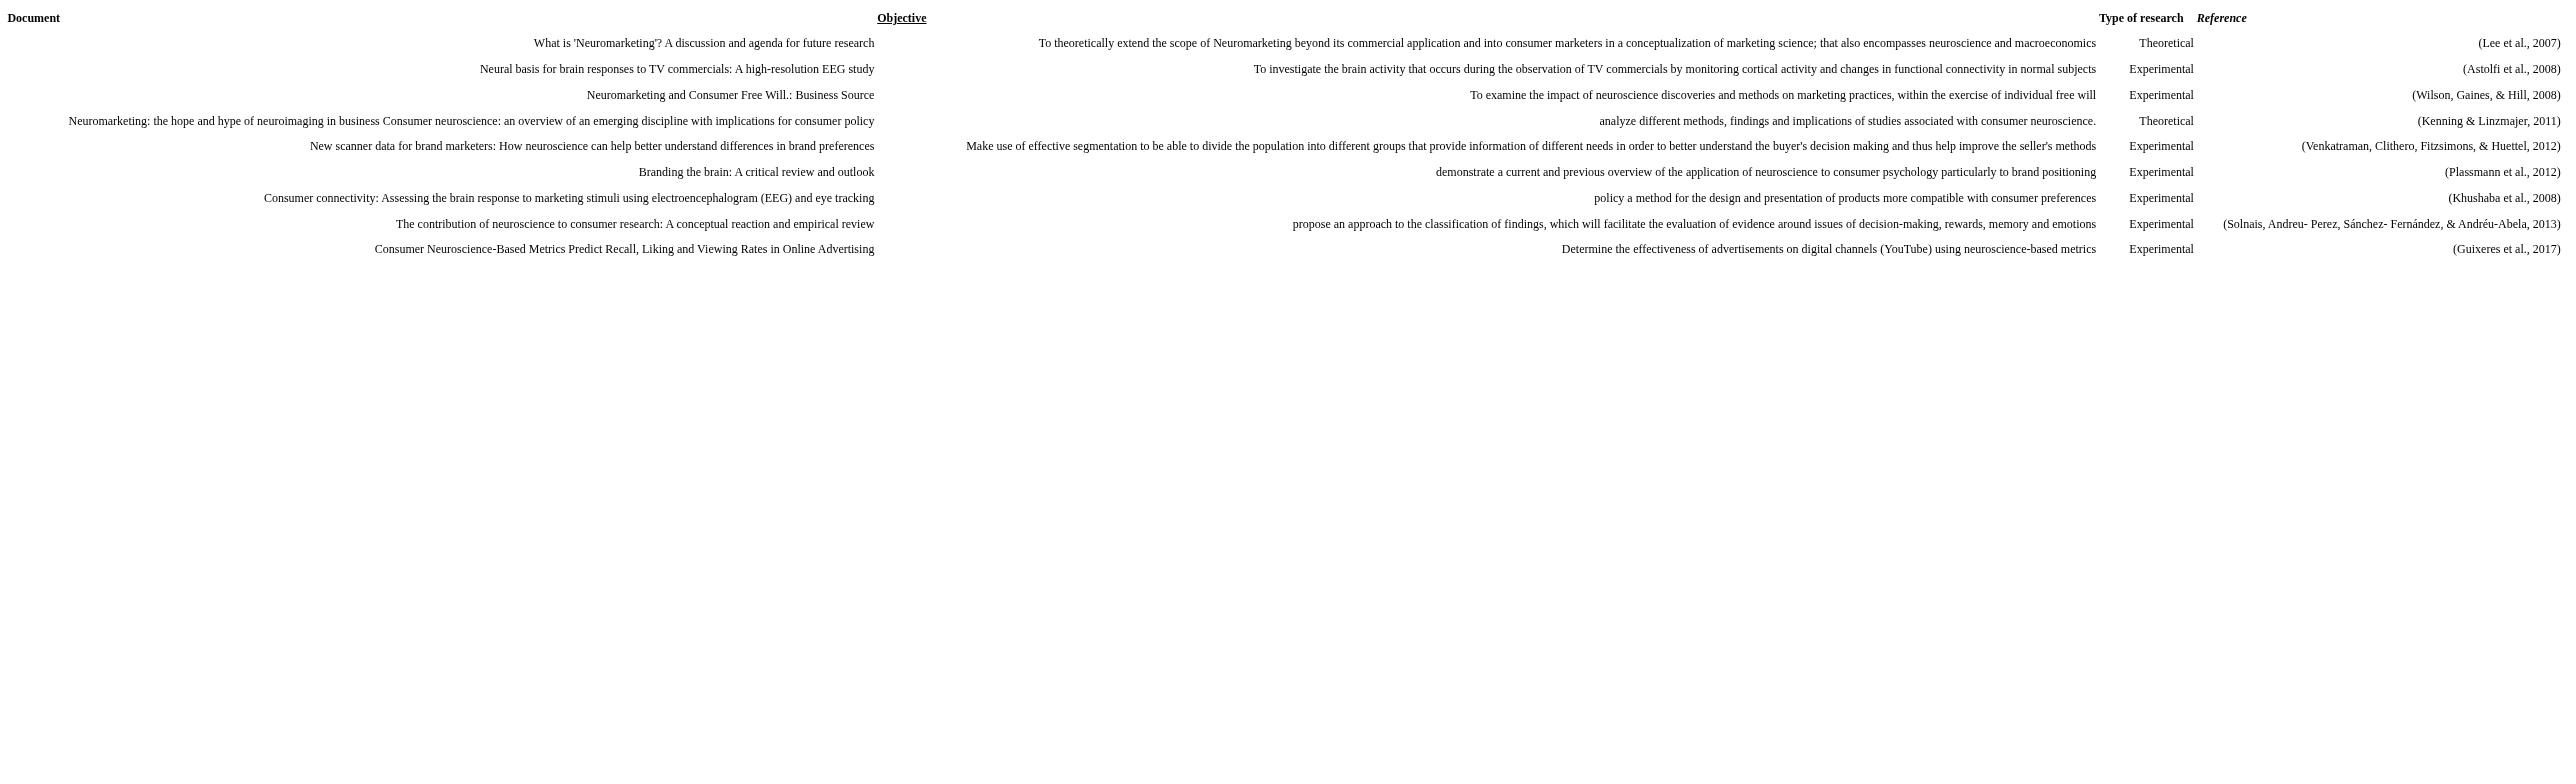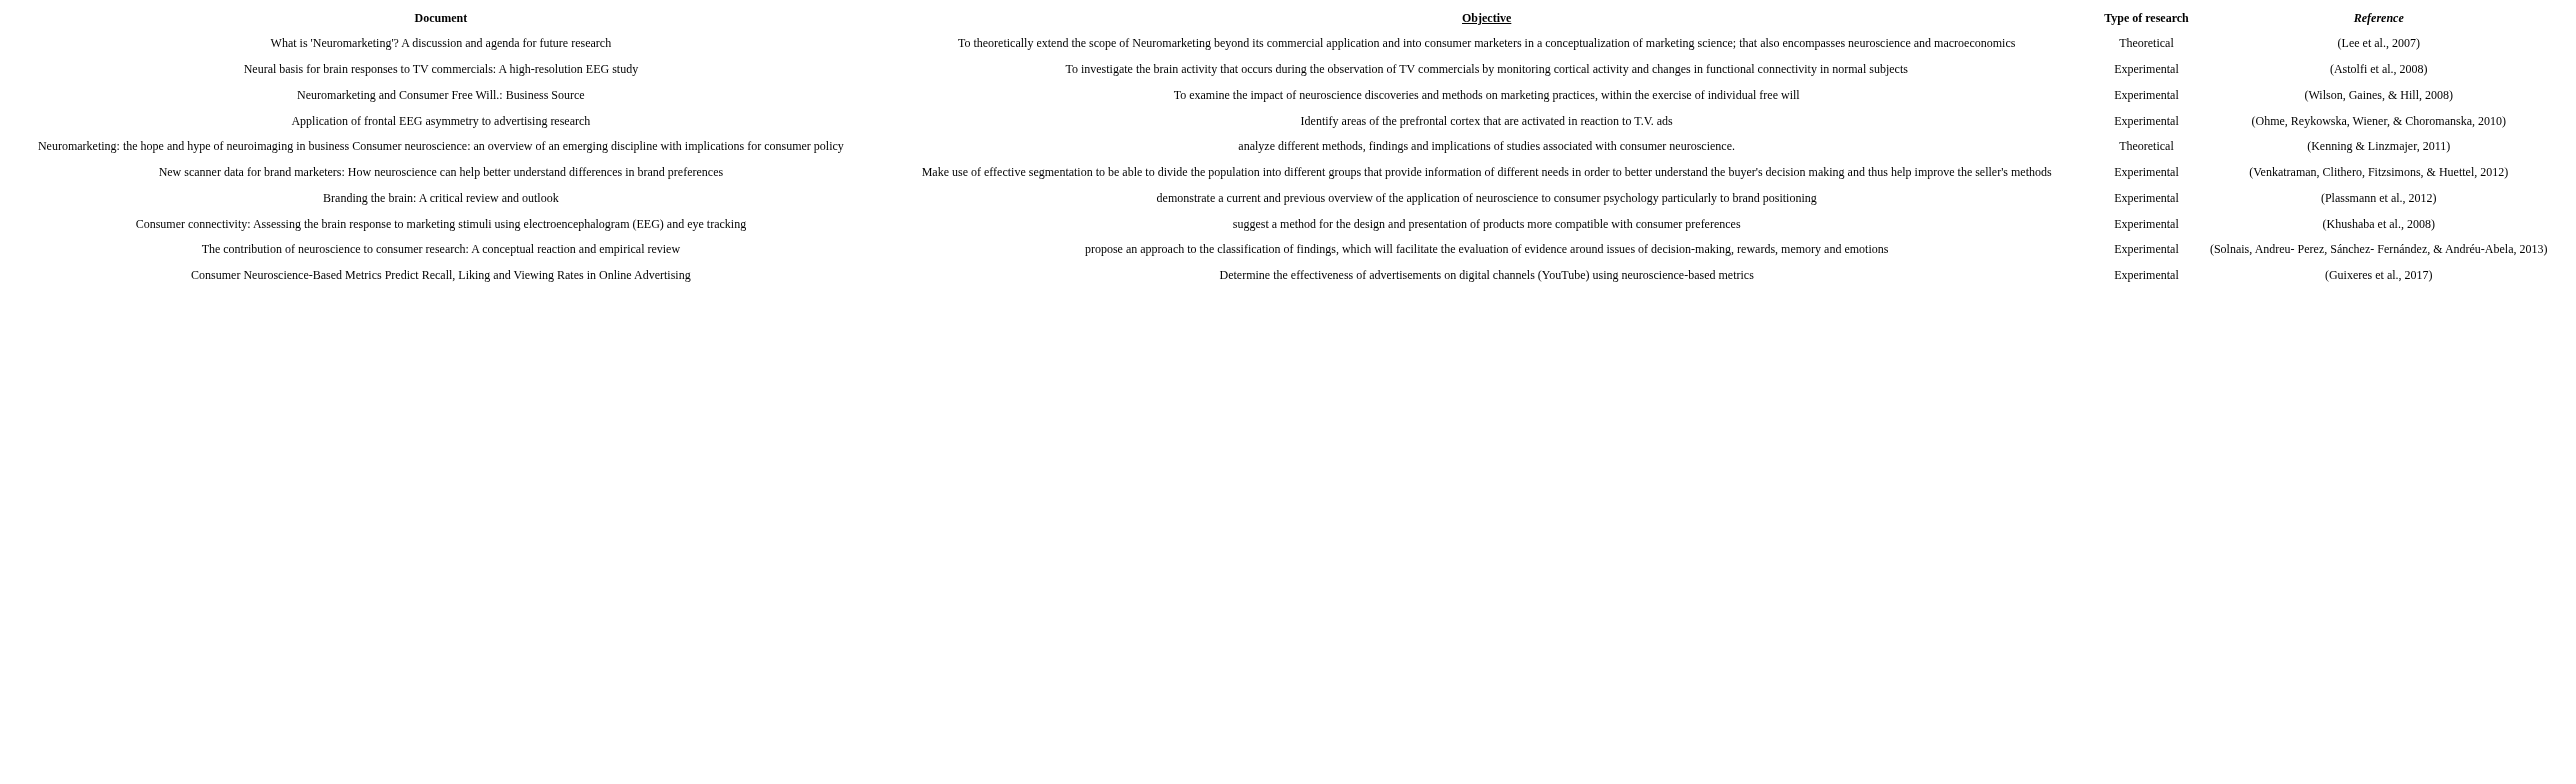--- a/index.html
+++ b/index.html
@@ -15,33 +15,33 @@
       font-size: 12px;
       color: #000000;
     }
     table {
       border-collapse: separate;
       border-spacing: 1.8px;
       margin: 5.5px 0 0 5.5px;
     }
     th {
       font-weight: bold;
-      text-align: center;
+      text-align: left;
       padding: 0.9px 0.9px;
       height: 22px;
       vertical-align: middle;
       white-space: nowrap;
       margin-top: 41px;
     }
     td {
       padding: 0.9px 0.9px;
       height: 23px;
       vertical-align: middle;
       white-space: nowrap;
-      text-align: center;
+      text-align: right;
     }
     .col-doc { width: 867px; }
     .col-obj { width: 1219px; text-decoration: underline; }
     .col-type { width: 95px; }
     .col-ref { width: 364px; font-style: italic; }
   </style>
 </head>
 <body>
 
 <table>
@@ -66,46 +66,40 @@
       <td>Experimental</td>
       <td>(Astolfi et al., 2008)</td>
     </tr>
     <tr>
       <td>Neuromarketing and Consumer Free Will.: Business Source</td>
       <td>To examine the impact of neuroscience discoveries and methods on marketing practices, within the exercise of individual free will</td>
       <td>Experimental</td>
       <td>(Wilson, Gaines, &amp; Hill, 2008)</td>
     </tr>
     <tr>
-      <td>Application of frontal EEG asymmetry to advertising research</td>
-      <td>Identify areas of the prefrontal cortex that are activated in reaction to T.V. ads</td>
-      <td>Experimental</td>
-      <td>(Ohme, Reykowska, Wiener, &amp; Choromanska, 2010)</td>
-    </tr>
-    <tr>
       <td>Neuromarketing: the hope and hype of neuroimaging in business Consumer neuroscience: an overview of an emerging discipline with implications for consumer policy</td>
       <td>analyze different methods, findings and implications of studies associated with consumer neuroscience.</td>
       <td>Theoretical</td>
       <td>(Kenning &amp; Linzmajer, 2011)</td>
     </tr>
     <tr>
       <td>New scanner data for brand marketers: How neuroscience can help better understand differences in brand preferences</td>
       <td>Make use of effective segmentation to be able to divide the population into different groups that provide information of different needs in order to better understand the buyer's decision making and thus help improve the seller's methods</td>
       <td>Experimental</td>
       <td>(Venkatraman, Clithero, Fitzsimons, &amp; Huettel, 2012)</td>
     </tr>
     <tr>
       <td>Branding the brain: A critical review and outlook</td>
       <td>demonstrate a current and previous overview of the application of neuroscience to consumer psychology particularly to brand positioning</td>
       <td>Experimental</td>
       <td>(Plassmann et al., 2012)</td>
     </tr>
     <tr>
       <td>Consumer connectivity: Assessing the brain response to marketing stimuli using electroencephalogram (EEG) and eye tracking</td>
-      <td>suggest a method for the design and presentation of products more compatible with consumer preferences</td>
+      <td>policy a method for the design and presentation of products more compatible with consumer preferences</td>
       <td>Experimental</td>
       <td>(Khushaba et al., 2008)</td>
     </tr>
     <tr>
       <td>The contribution of neuroscience to consumer research: A conceptual reaction and empirical review</td>
       <td>propose an approach to the classification of findings, which will facilitate the evaluation of evidence around issues of decision-making, rewards, memory and emotions</td>
       <td>Experimental</td>
       <td>(Solnais, Andreu- Perez, Sánchez- Fernández, &amp; Andréu-Abela, 2013)</td>
     </tr>
     <tr>

